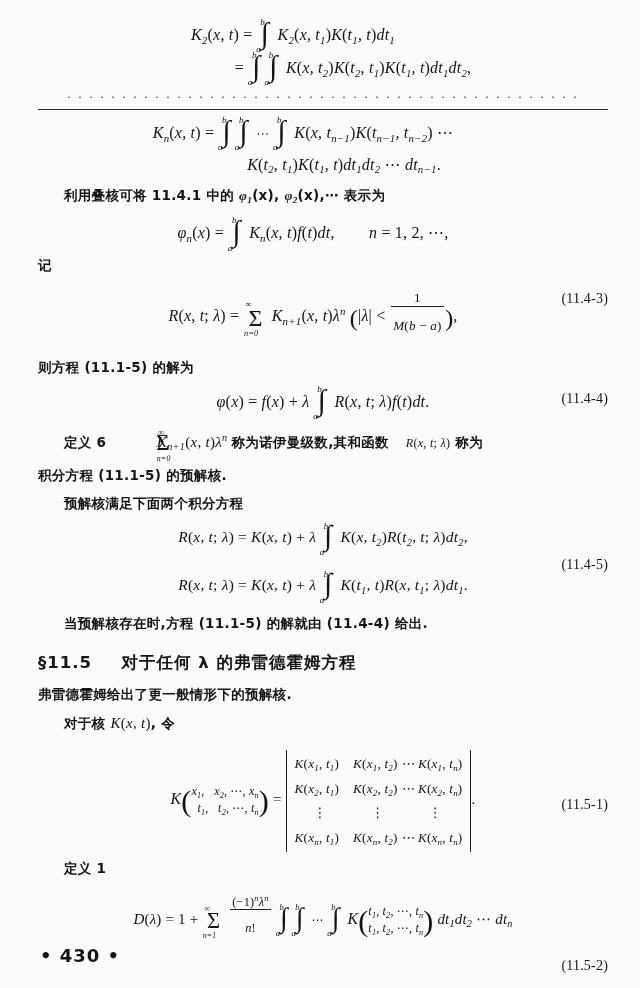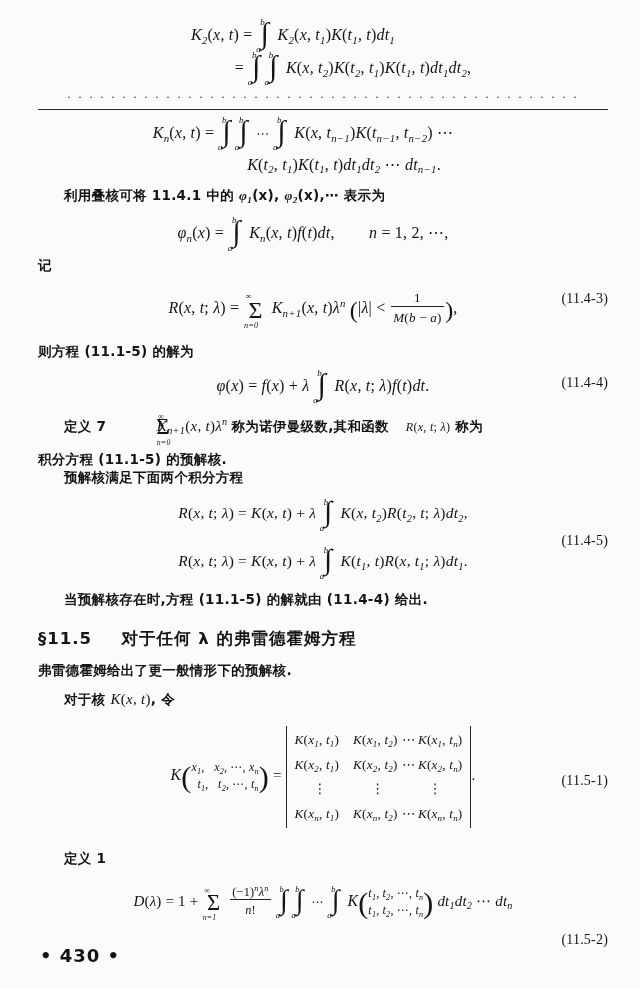--- a/index.html
+++ b/index.html
@@ -130,21 +130,21 @@
   .frac {
     display: inline-block;
     vertical-align: middle;
     text-align: center;
     font-size: 0.82em;
     line-height: 1.08;
     margin: 0 0.12em;
     font-style: italic;
   }
   .frac > .num { display: block; padding: 0 2px; }
-  .frac > .den { display: block; border-top: 1px solid #222; padding: 4px 2px; }
+  .frac > .den { display: block; border-top: 1px solid #222; padding: 12px 2px; }
 
   
   .stack {
     display: inline-block;
     vertical-align: middle;
     text-align: right;
     font-size: 0.80em;
     line-height: 1.25;
     font-style: italic;
   }
@@ -312,33 +312,33 @@
         <span class="i">φ</span><span class="up">(</span><span class="i">x</span><span class="up">) = </span><span class="i">f</span><span class="up">(</span><span class="i">x</span><span class="up">) + </span><span class="i">λ</span>
         <span class="intg">
           <span class="lim-top">b</span><span class="sign">∫</span><span class="lim-bot">a</span>
         </span>
         <span class="i">R</span><span class="up">(</span><span class="i">x</span><span class="up">, </span><span class="i">t</span><span class="up">; </span><span class="i">λ</span><span class="up">)</span><span class="i">f</span><span class="up">(</span><span class="i">t</span><span class="up">)</span><span class="i">dt</span><span class="up">.</span>
       </span>
       <span class="tagno">(11.4-4)</span>
     </div>
 
     <div class="para indent" style="margin-top:16px;">
-      <span class="defn">定义 7</span>
+      <span class="defn">定义 6</span>
       <span style="display:inline-block;width:14px;"></span>
       <span style="font-family:'Liberation Serif',serif; font-size:15px; font-weight:normal;">
         <span class="sum">
           <span class="lim-top">∞</span><span class="sign">Σ</span><span class="lim-bot">n=0</span>
         </span>
         <span class="i">K</span><span class="sub">n+1</span><span class="up">(</span><span class="i">x</span><span class="up">, </span><span class="i">t</span><span class="up">)</span><span class="i">λ</span><span class="sup">n</span>
       </span>
       <span> 称为诺伊曼级数,其和函数 </span><span style="font-family:'Liberation Serif',serif; font-size:12px; font-weight:normal;margin-left:12px;"><span class="i">R</span><span class="up">(</span><span class="i">x</span><span class="up">, </span><span class="i">t</span><span class="up">; </span><span class="i">λ</span><span class="up">)</span></span><span> 称为</span>
     </div>
     <div class="para" style="margin-top:8px;">积分方程 (11.1-5) 的预解核.</div>
 
-    <div class="para indent" style="font-family:Liberation Mono, monospace;">预解核满足下面两个积分方程</div>
+    <div class="para indent" style="margin-top:8px;">预解核满足下面两个积分方程</div>
 
     <div class="eq row-eq" style="font-size:15.5px; margin-top:14px;">
       <span style="display:inline-block;">
         <span class="i">R</span><span class="up">(</span><span class="i">x</span><span class="up">, </span><span class="i">t</span><span class="up">; </span><span class="i">λ</span><span class="up">) = </span><span class="i">K</span><span class="up">(</span><span class="i">x</span><span class="up">, </span><span class="i">t</span><span class="up">) + </span><span class="i">λ</span>
         <span class="intg">
           <span class="lim-top">b</span><span class="sign">∫</span><span class="lim-bot">a</span>
         </span>
         <span class="i">K</span><span class="up">(</span><span class="i">x</span><span class="up">, </span><span class="i">t</span><span class="sub">2</span><span class="up">)</span><span class="i">R</span><span class="up">(</span><span class="i">t</span><span class="sub">2</span><span class="up">, </span><span class="i">t</span><span class="up">; </span><span class="i">λ</span><span class="up">)</span><span class="i">dt</span><span class="sub">2</span><span class="up">,</span>
       </span>
     </div>
@@ -392,21 +392,21 @@
           <div class="row">
             <span class="i">K</span><span class="up">(</span><span class="i">x</span><span class="sub">n</span><span class="up">, </span><span class="i">t</span><span class="sub">1</span><span class="up">)</span>&nbsp;&nbsp;&nbsp;
             <span class="i">K</span><span class="up">(</span><span class="i">x</span><span class="sub">n</span><span class="up">, </span><span class="i">t</span><span class="sub">2</span><span class="up">)</span> ⋯
             <span class="i">K</span><span class="up">(</span><span class="i">x</span><span class="sub">n</span><span class="up">, </span><span class="i">t</span><span class="sub">n</span><span class="up">)</span>
           </div>
         </span><span class="up">.</span>
       </span>
       <span class="tagno" style="top:46%;">(11.5-1)</span>
     </div>
 
-    <div class="para indent" style="margin-top:20px;">定义 1</div>
+    <div class="para indent" style="margin-top:6px;">定义 1</div>
 
     <div class="eq" style="font-size:15px; margin-top:16px;">
       <span style="display:inline-block;">
         <span class="i">D</span><span class="up">(</span><span class="i">λ</span><span class="up">) = 1 + </span>
         <span class="sum">
           <span class="lim-top">∞</span><span class="sign">Σ</span><span class="lim-bot">n=1</span>
         </span>
         <span class="frac">
           <span class="num"><span class="up">(−1)</span><span class="sup">n</span><span class="i">λ</span><span class="sup">n</span></span>
           <span class="den"><span class="i">n</span><span class="up">!</span></span>

